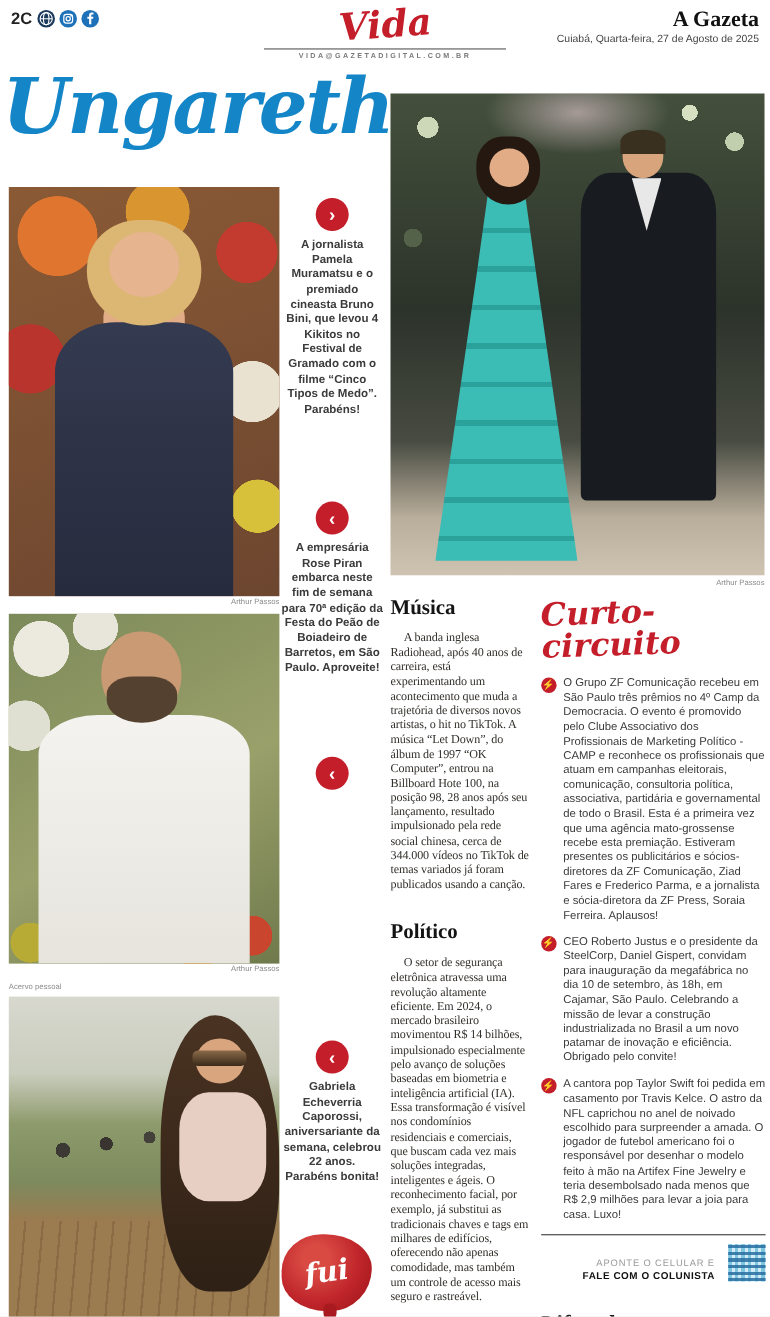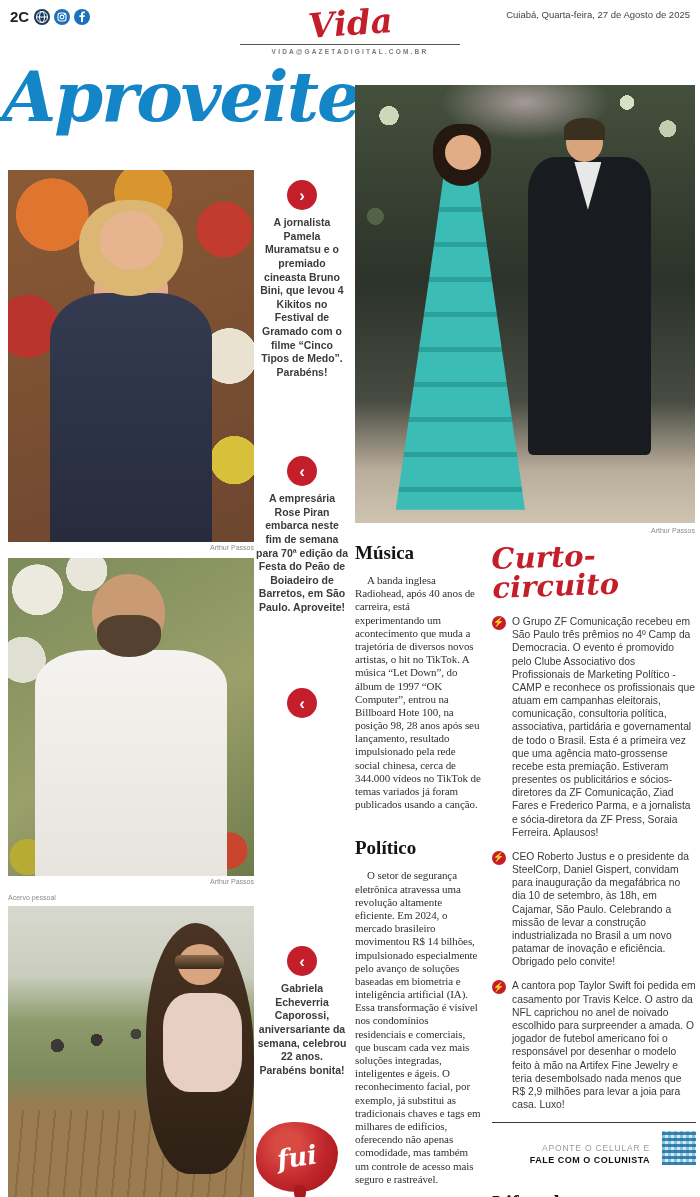--- a/index.html
+++ b/index.html
@@ -1,20 +1,20 @@
 <!DOCTYPE html>
 <html><head>
 <meta charset="utf-8">
 <style>
   html,body{margin:0;padding:0;background:#e9e9e9;}
   .page{position:relative;width:700px;height:1197px;background:#ffffff;overflow:hidden;
         font-family:"Liberation Sans",sans-serif;color:#2b2b2b;margin:0 auto;}
 
   
-  .hdr-left{position:absolute;left:10px;top:8px;display:flex;align-items:flex-start;gap:2px;}
+  .hdr-left{position:absolute;left:10px;top:8px;display:flex;align-items:center;gap:2px;}
   .edition{font-size:15px;font-weight:bold;color:#222;margin-right:2px;}
   .soc{width:18px;height:18px;border-radius:50%;display:flex;align-items:center;justify-content:center;}
   .soc svg{display:block;}
   .vida-wrap{position:absolute;left:0;right:0;top:6px;text-align:center;}
   .vida-logo{font-family:"DejaVu Serif",serif;font-style:italic;font-weight:bold;
              font-size:34px;color:#c41e2a;line-height:1;transform:rotate(-4deg);display:inline-block;}
   .vida-rule{width:220px;height:1px;background:#555;margin:4px auto 3px;}
   .vida-mail{font-size:6.5px;letter-spacing:2.2px;color:#7a7a7a;font-weight:bold;}
   .hdr-right{position:absolute;right:10px;top:8px;text-align:right;}
   .brand{font-family:"Liberation Serif",serif;font-weight:bold;font-size:20px;color:#111;line-height:1.05;}
@@ -163,24 +163,25 @@
     </span>
   </div>
 
   <div class="vida-wrap">
     <div class="vida-logo">Vida</div>
     <div class="vida-rule"></div>
     <div class="vida-mail">VIDA@GAZETADIGITAL.COM.BR</div>
   </div>
 
   <div class="hdr-right">
+    <div class="brand">A Gazeta</div>
     <div class="dateline">Cuiabá, Quarta-feira, 27 de Agosto de 2025</div>
   </div>
 
-  <div class="headline">Aproveite</div>
+  <div class="headline">Ungareth</div>
 
   <div class="photo photo1">
     <div class="p1-chest"></div>
     <div class="p1-dress"></div>
     <div class="p1-hair"></div>
     <div class="p1-face"></div>
   </div>
   <div class="credit" style="left:8px;top:544px;width:246px;">Arthur Passos</div>
 
   <div class="photo photo2">

